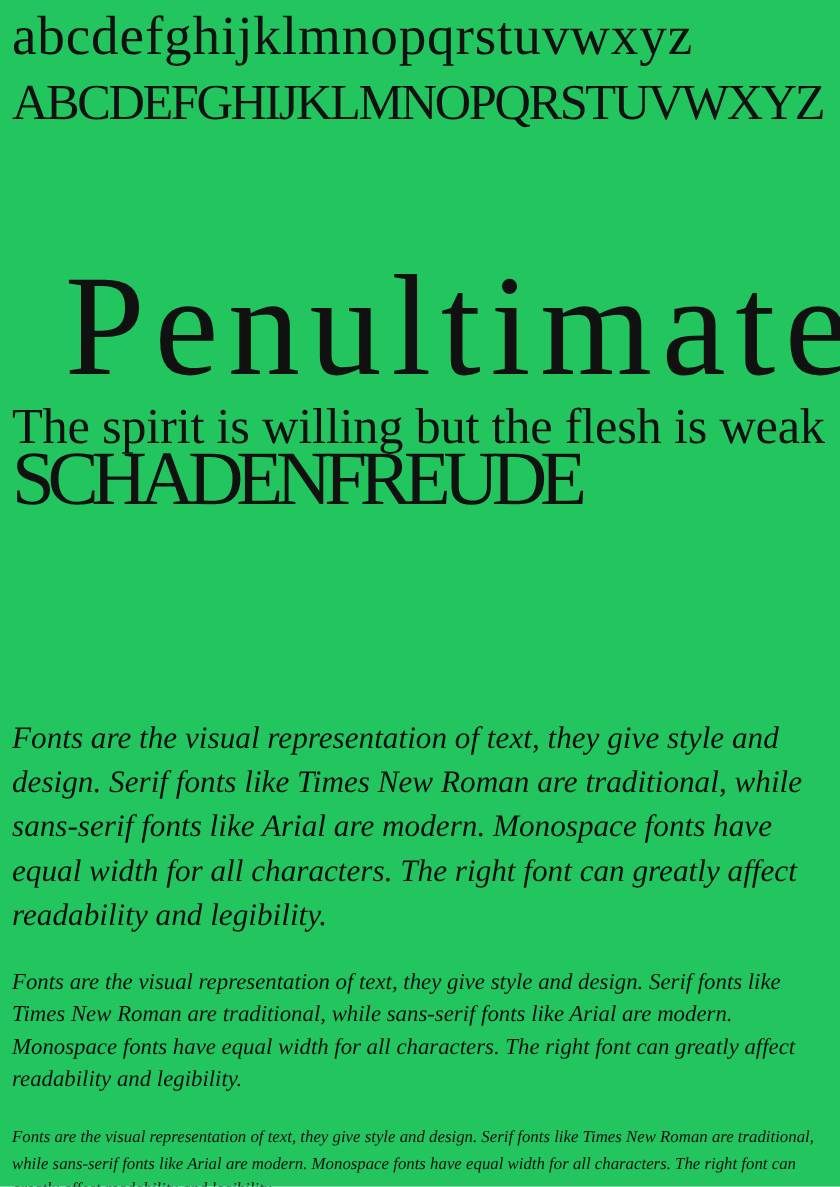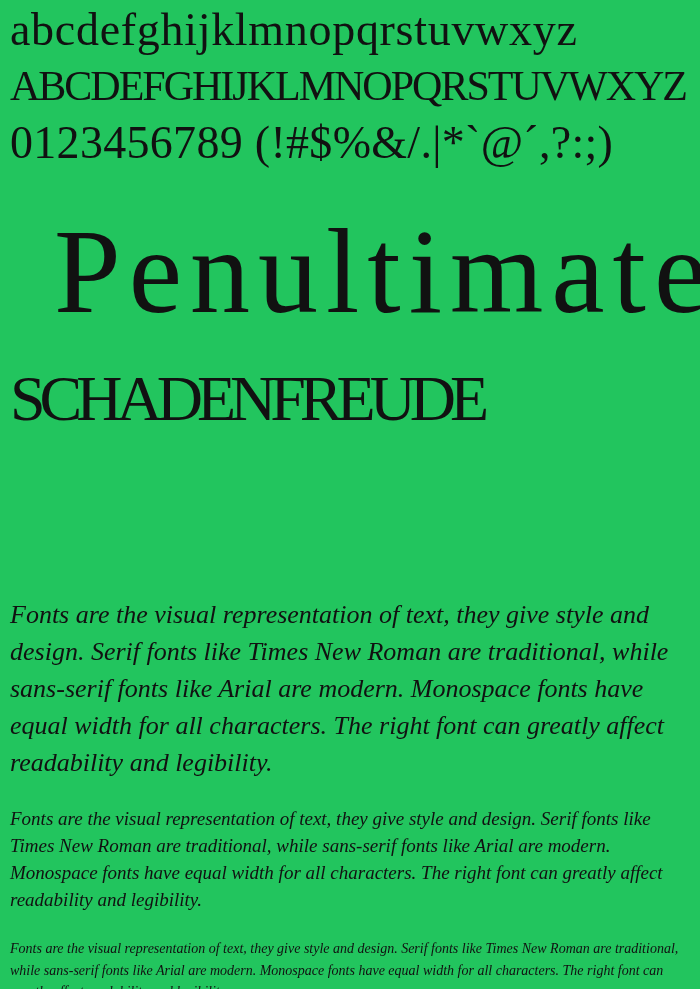--- a/index.html
+++ b/index.html
@@ -44,24 +44,24 @@
 </style>
 </head>
 <body>
 
 <div class="page">
 
   <div class="line glyph-lower">abcdefghijklmnopqrstuvwxyz</div>
 
   <div class="line glyph-upper">ABCDEFGHIJKLMNOPQRSTUVWXYZ</div>
 
-  <div class="line glyph-numsym">0123456789 (!#$%&amp;/.|*`@´,?:;)</div>
 
   <div class="line headline">Penultimate</div>
 
+  <div class="line subheadline">The spirit is willing but the flesh is weak</div>
 
   <div class="line capsword">SCHADENFREUDE</div>
 
 
   <p class="para para-large">Fonts are the visual representation of text, they give style and design. Serif fonts like Times New Roman are traditional, while sans-serif fonts like Arial are modern. Monospace fonts have equal width for all characters. The right font can greatly affect readability and legibility.</p>
 
   <p class="para para-medium">Fonts are the visual representation of text, they give style and design. Serif fonts like Times New Roman are traditional, while sans-serif fonts like Arial are modern. Monospace fonts have equal width for all characters. The right font can greatly affect readability and legibility.</p>
 
   <p class="para para-small">Fonts are the visual representation of text, they give style and design. Serif fonts like Times New Roman are traditional, while sans-serif fonts like Arial are modern. Monospace fonts have equal width for all characters. The right font can greatly affect readability and legibility.</p>
 

